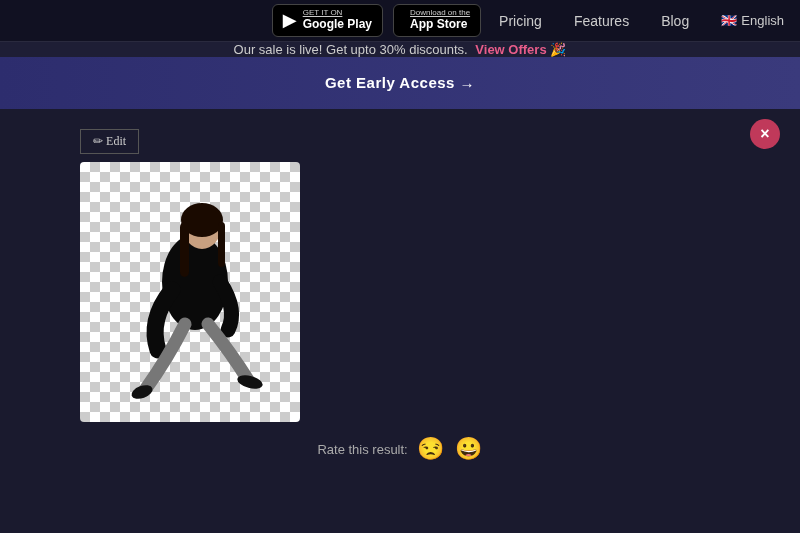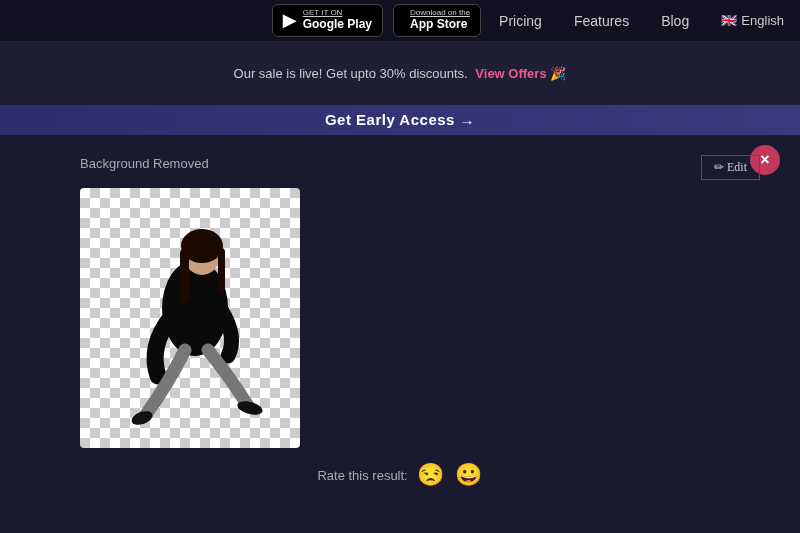--- a/index.html
+++ b/index.html
@@ -72,35 +72,35 @@
       gap: 4px;
       color: #ccc;
       font-size: 13px;
       cursor: pointer;
     }
 
     
     .promo-bar {
       background: #1e1e35;
       text-align: center;
-      padding: 24px;
+      padding: 0;
       font-size: 13px;
       color: #ccc;
     }
     .promo-bar a {
       color: #e85d8a;
       font-weight: bold;
       text-decoration: none;
     }
 
     
     .early-access-bar {
       background: linear-gradient(90deg, #2d2d6e, #3a3a7c);
       text-align: center;
-      padding: 6px;
+      padding: 17px;
     }
     .early-access-btn {
       background: transparent;
       border: none;
       color: white;
       font-size: 15px;
       font-weight: bold;
       cursor: pointer;
       letter-spacing: 0.5px;
     }
@@ -301,21 +301,20 @@
 
   <button class="close-btn">×</button>
 
   <div class="comparison-area">
 
 
     <div class="separator"></div>
 
     <div class="right-panel">
       <div class="right-panel-header">
-        <span class="panel-label">Background Removed</span>
         <button class="edit-btn">✏ Edit</button>
       </div>
       <div class="removed-bg-img">
         
         <svg width="220" height="260" viewBox="0 0 220 260">
 
           <ellipse cx="115" cy="120" rx="33" ry="48" fill="#0a0a0a"></ellipse>
 
           <ellipse cx="122" cy="65" rx="19" ry="22" fill="#c8a080"></ellipse>
 

